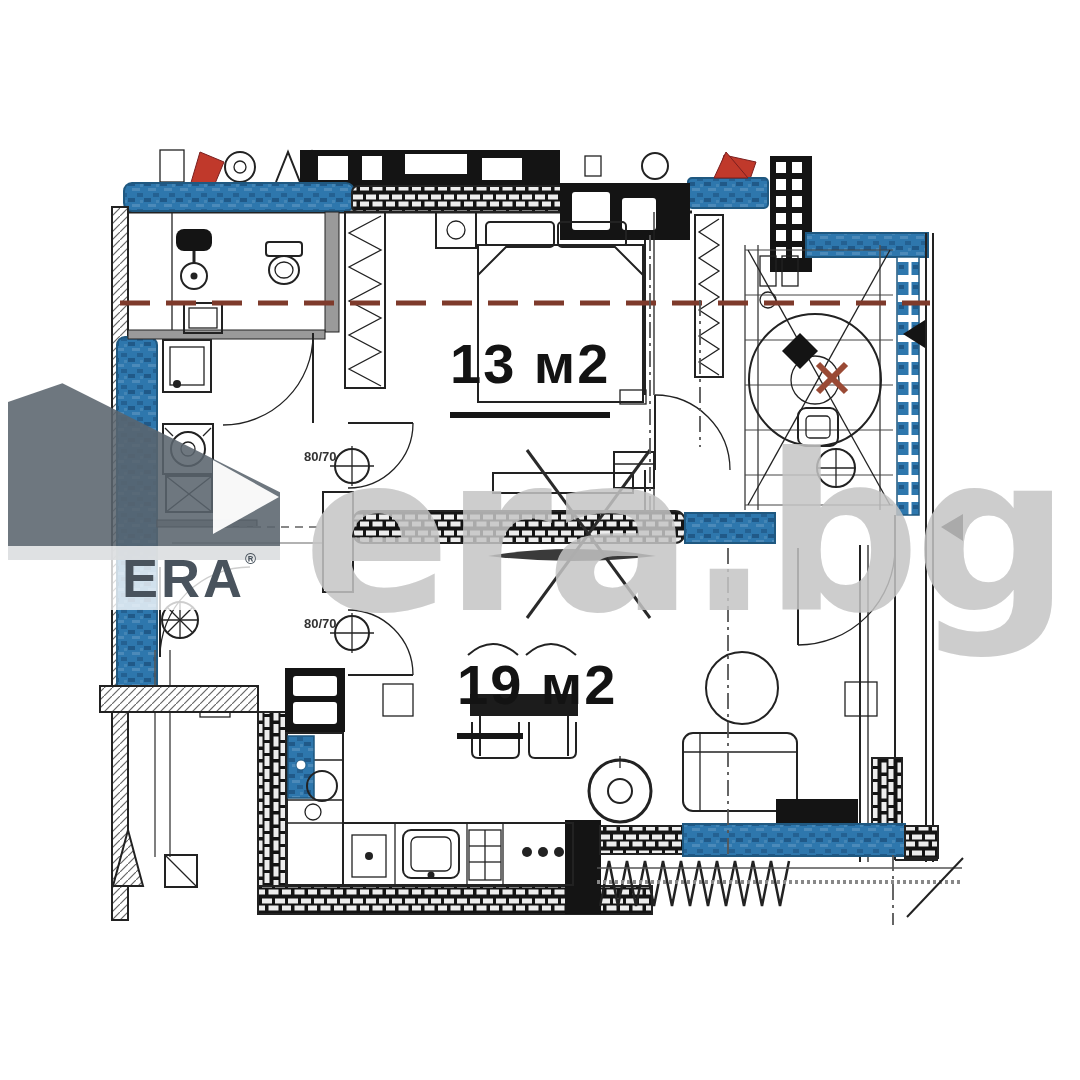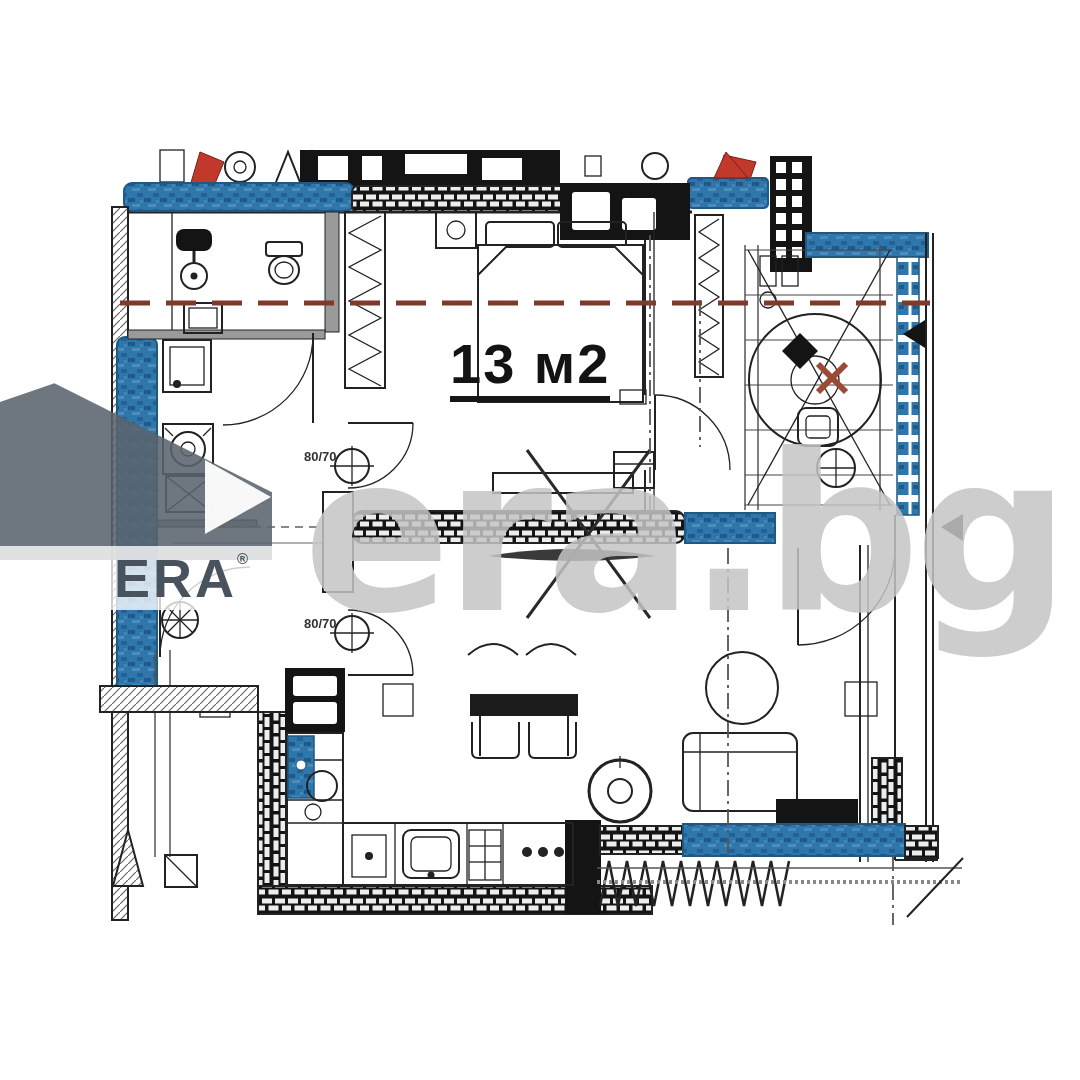--- a/index.html
+++ b/index.html
@@ -12,25 +12,25 @@
   #stage{position:relative;width:1080px;height:1080px;background:#fff;overflow:hidden;
          font-family:"Liberation Sans",sans-serif;}
   #plan-svg{position:absolute;left:0;top:0;z-index:1;}
   .s  {stroke:var(--line-ink);fill:none;stroke-width:2;}
   .s1 {stroke:var(--line-ink);fill:none;stroke-width:1.3;}
   .s3 {stroke:var(--line-ink);fill:none;stroke-width:3;}
   .thin{stroke:#555;fill:none;stroke-width:1.5;}
   .dashdot{stroke:#555;fill:none;stroke-width:1.8;stroke-dasharray:16 5 3 5;}
   .area-label{position:absolute;z-index:4;color:#131313;font-weight:bold;
       font-size:56px;letter-spacing:2px;white-space:nowrap;}
-  .area-label .ul{border-bottom:6px solid #161616;padding-bottom:1px;}
+  .area-label .ul{border-bottom:6px solid #161616;padding-bottom:17px;}
   .wm{position:absolute;z-index:3;pointer-events:none;}
   #wm-site{left:303px;top:426px;font-size:218px;font-weight:bold;line-height:1;
       letter-spacing:-6px;color:rgba(196,196,196,0.85);font-family:"DejaVu Sans",sans-serif;}
-  #wm-logo{left:0;top:360px;width:275px;height:300px;}
+  #wm-logo{left:8px;top:360px;width:275px;height:300px;}
   #wm-logo .house{position:absolute;left:0;top:12px;width:272px;height:188px;
       background:var(--logo-slate);opacity:.88;
       clip-path:polygon(0% 16%,20% 6%,100% 64%,100% 100%,0% 100%);}
   #wm-logo .house-arrow{position:absolute;left:205px;top:100px;width:66px;height:74px;
       background:rgba(255,255,255,.95);clip-path:polygon(0% 0%,100% 50%,0% 100%);}
   #wm-logo .band{position:absolute;left:0;top:186px;width:272px;height:64px;
       background:rgba(255,255,255,.78);display:flex;align-items:center;}
   #wm-logo .brand{margin-left:114px;font-size:54px;font-weight:bold;color:var(--logo-text);
       letter-spacing:3px;line-height:1;}
   #wm-logo .reg{font-size:15px;vertical-align:top;color:var(--logo-text);}
@@ -384,20 +384,23 @@
     <path class="dashdot" d="M650,235 V510"></path>
     <path class="dashdot" d="M700,300 V447"></path>
     <path class="dashdot" d="M728,548 V858"></path>
     <path class="dashdot" d="M893,855 V925"></path>
   </g>
 </svg>
 
 <div class="area-label" style="left:450px;top:331px;">
   <span class="ul"><span>13</span><span> м2</span></span>
 </div>
+<div class="area-label" style="left:457px;top:652px;">
+  <span class="ul">19</span><span> м2</span>
+</div>
 
 <div id="wm-logo" class="wm">
   <div class="house"></div>
   <div class="house-arrow"></div>
   <div class="band">
     <span class="brand"><span>ERA</span><span class="reg">®</span></span>
   </div>
 </div>
 <div id="wm-site" class="wm">era.bg</div>
 

